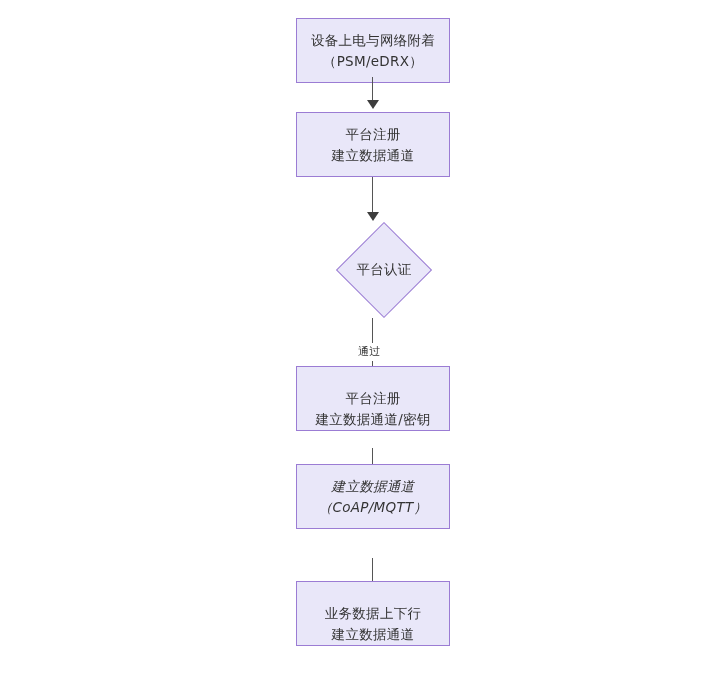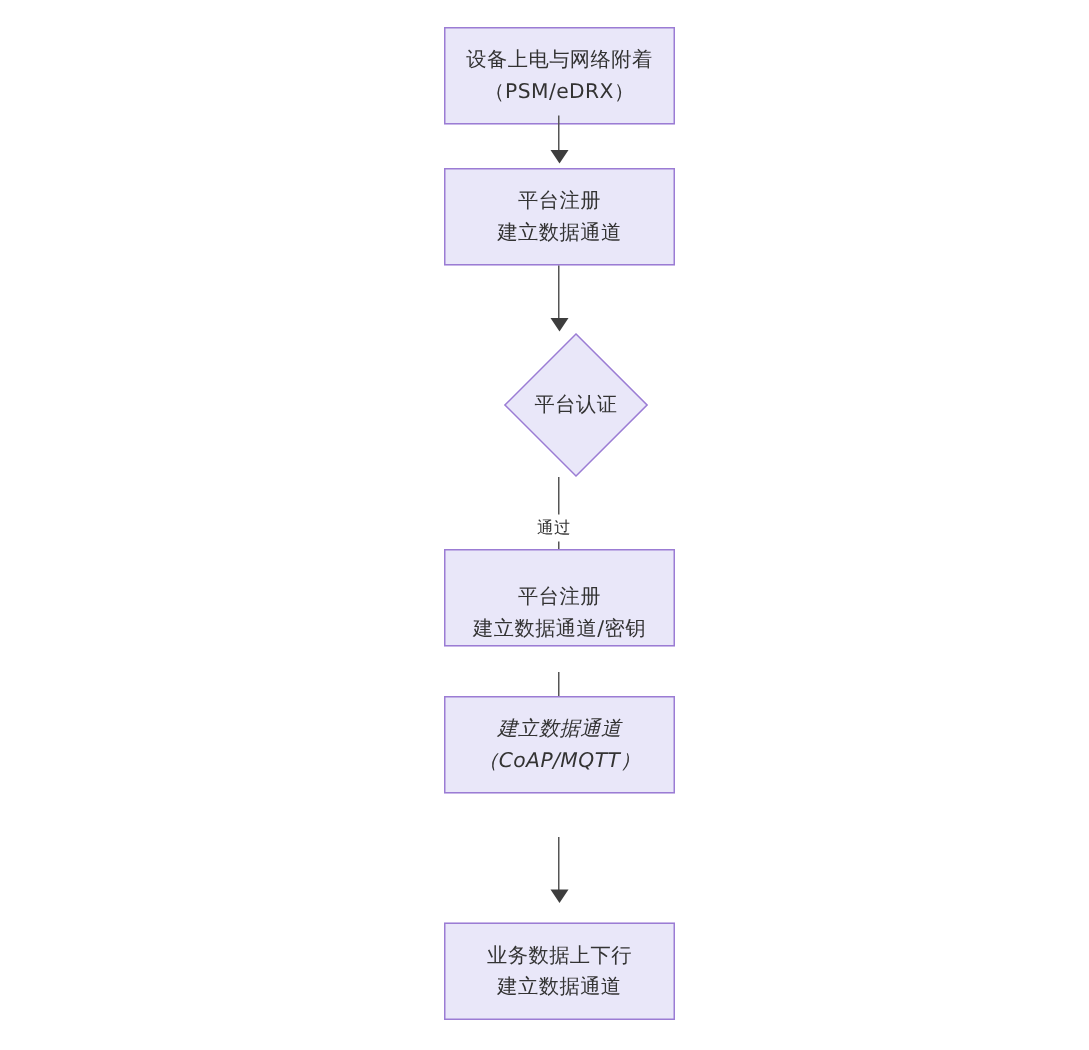--- a/index.html
+++ b/index.html
@@ -114,17 +114,17 @@
   <div class="edge" style="top:448px;height:38px;"></div>
   <div class="arrowhead" style="top:483px;"></div>
 
   <div class="node rect" style="top:464px;font-style:italic;">
     <div class="label"><span>建立数据通道</span><br><span>（CoAP/MQTT）</span></div>
   </div>
 
   <div class="edge" style="top:558px;height:38px;"></div>
   <div class="arrowhead" style="top:593px;"></div>
 
-  <div class="node rect" style="top:615px;">
+  <div class="node rect" style="top:581px;align-items:flex-end;">
     <div class="label"><span>业务数据上下行</span><br><span>建立数据通道</span></div>
   </div>
 
 </div>
 
 </body></html>

